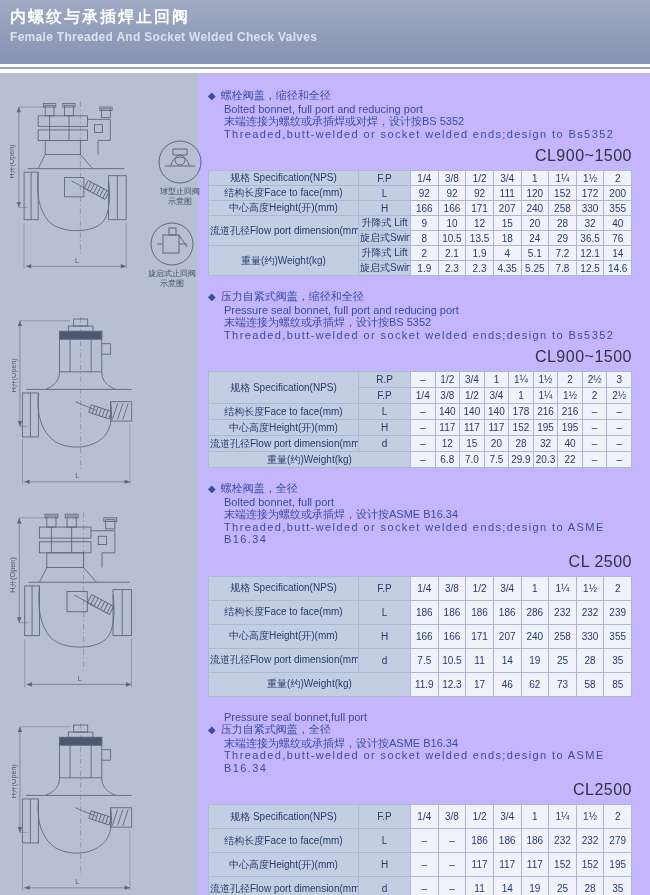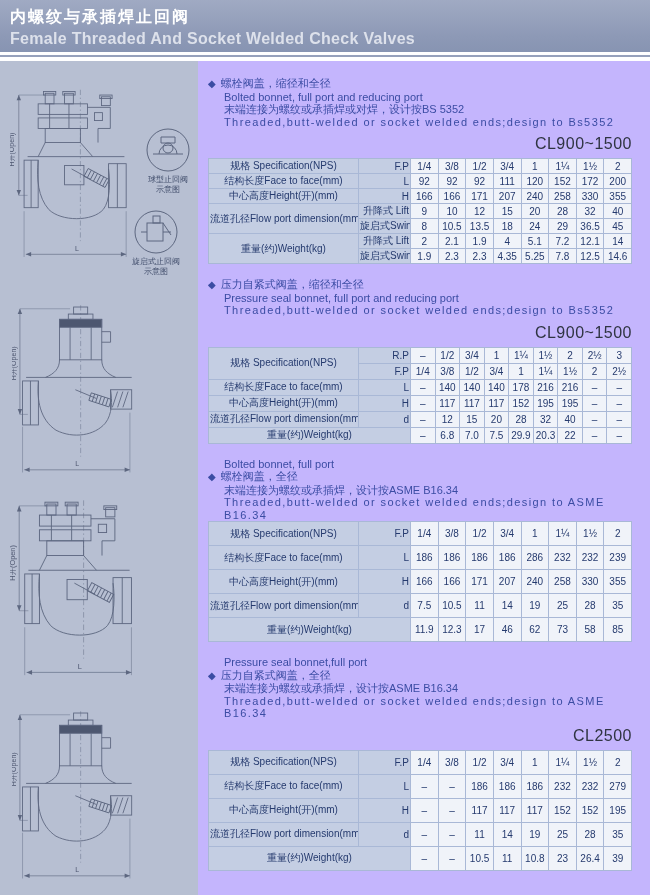--- a/index.html
+++ b/index.html
@@ -4,25 +4,25 @@
 <style>
   * { box-sizing: border-box; }
   html,body { margin:0; padding:0; }
   body {
     width:650px; height:895px; overflow:hidden;
     background:#c9d0df;
     font-family:"Liberation Sans", sans-serif;
   }
   
   .header {
-    height:52px; padding:7px 0 0 10px;
+    height:64px; padding:7px 0 0 10px;
     background:linear-gradient(180deg,#a0aac3 0%,#8d99b6 70%,#8794b2 100%);
   }
   .title-cn { color:#ffffff; font-size:16px; font-weight:bold; letter-spacing:2px; }
-  .title-en { color:#dde1eb; font-size:16px; font-weight:bold; margin-top:2px; letter-spacing:0.3px; }
+  .title-en { color:#dde1eb; font-size:12px; font-weight:bold; margin-top:2px; letter-spacing:0.3px; }
   .sep { height:9px; background:#ffffff; position:relative; }
   .sep::after { content:""; position:absolute; top:3px; left:0; right:0; height:2px; background:#96a1bc; }
 
   
   .content { display:flex; height:834px; }
   .left-col { width:198px; flex:none; position:relative; background:#b7bfd2; }
   .right-col { flex:1; background:#c4b5fd; padding:16px 18px 0 10px; }
 
   
   .fig { position:absolute; }
@@ -40,21 +40,21 @@
   .desc-sp { letter-spacing:1.4px; }
   .model { font-size:16px; color:#2f3442; margin:7px 0 5px 0; letter-spacing:0.5px;text-align:right; }
 
   
   table { border-collapse:collapse; width:100%; table-layout:fixed; background:#f0f3f9; }
   td {
     border:1px solid #a9b8d6; text-align:center; color:#253a6e;
     font-size:10px; padding:0 1px; overflow:hidden; white-space:nowrap;
   }
   .c-label { background:#c4cee3; width:150px; }
-  .c-sym   { background:#c4cee3; width:52px;text-align:right; }
+  .c-sym   { background:#c4cee3; width:52px; }
   .c-val   { background:#f0f3f9; }
   .t1 td { height:14px; }
   .t2 td { height:16px; }
   .t3 td { height:24px; }
 </style>
 </head>
 <body>
 
 <svg style="position:absolute;width:0;height:0" aria-hidden="true">
   <defs>
@@ -162,36 +162,36 @@
   <div class="left-col">
 
     <div class="fig" style="top:20px;left:10px">
       <svg width="132" height="190" viewBox="0 0 150 200">
         <use href="#sym-bolted"></use>
         <text class="dim-text" x="5" y="70" text-anchor="middle" transform="rotate(-90 5 70)">H开(Open)</text>
         <text class="dim-text" x="76" y="185" text-anchor="middle">L</text>
       </svg>
     </div>
 
-    <div class="inset" style="top:66px;left:140px">
+    <div class="inset" style="top:66px;left:152px">
       <svg width="46" height="46" viewBox="0 0 46 46">
         <g stroke="#5d6780" fill="none" stroke-width="1">
           <circle cx="23" cy="23" r="21"></circle>
           <path d="M8,27 h30 M14,27 a9,9 0 0 1 18,0"></path>
           <circle cx="23" cy="21" r="5"></circle>
           <path d="M16,10 h14 v6 h-14 z"></path>
         </g>
       </svg>
       <div class="inset-caption">
         <div>球型止回阀</div>
         <div>示意图</div>
       </div>
     </div>
 
-    <div class="inset" style="top:148px;left:128px">
+    <div class="inset" style="top:148px;left:144px">
       <svg width="46" height="46" viewBox="0 0 46 46">
         <g stroke="#5d6780" fill="none" stroke-width="1">
           <circle cx="23" cy="23" r="21"></circle>
           <rect x="14" y="14" width="16" height="18"></rect>
           <path d="M30,14 L38,26 M8,23 h6 M30,23 h8"></path>
           <rect x="20" y="7" width="7" height="7"></rect>
         </g>
       </svg>
       <div class="inset-caption">
         <div>旋启式止回阀</div>
@@ -287,21 +287,21 @@
             </tr>
             <tr>
               <td class="c-sym">旋启式Swing</td>
               <td class="c-val">8</td>
               <td class="c-val">10.5</td>
               <td class="c-val">13.5</td>
               <td class="c-val">18</td>
               <td class="c-val">24</td>
               <td class="c-val">29</td>
               <td class="c-val">36.5</td>
-              <td class="c-val">45</td>
+              <td class="c-val">76</td>
             </tr>
             <tr>
               <td rowspan="2" class="c-label">重量(约)Weight(kg)</td>
               <td class="c-sym">升降式 Lift</td>
               <td class="c-val">2</td>
               <td class="c-val">2.1</td>
               <td class="c-val">1.9</td>
               <td class="c-val">4</td>
               <td class="c-val">5.1</td>
               <td class="c-val">7.2</td>
@@ -321,20 +321,21 @@
             </tr>
           </tbody>
         </table>
     </div>
 
     <div class="section">
       <div class="desc">
         <span class="b">◆</span><span>压力自紧式阀盖，缩径和全径</span>
       </div>
       <div class="desc desc-ind">Pressure seal bonnet, full port and reducing port</div>
+      <div class="desc desc-ind">末端连接为螺纹或承插焊，设计按BS 5352</div>
       <div class="desc desc-ind desc-sp">Threaded,butt-welded or socket welded ends;design to Bs5352</div>
       <div class="model">CL900~1500</div>
       <table class="t2">
           <tbody>
             <tr>
               <td rowspan="2" class="c-label">规格 Specification(NPS)</td>
               <td class="c-sym">R.P</td>
               <td class="c-val">–</td>
               <td class="c-val">1/2</td>
               <td class="c-val">3/4</td>
@@ -406,26 +407,27 @@
               <td class="c-val">20.3</td>
               <td class="c-val">22</td>
               <td class="c-val">–</td>
               <td class="c-val">–</td>
             </tr>
           </tbody>
         </table>
     </div>
 
     <div class="section">
-      <div class="desc desc-ind">Bolted bonnet, full port</div>
       <div class="desc">
         <span class="b">◆</span><span>螺栓阀盖，全径</span>
       </div>
+      <div class="desc desc-ind">Bolted bonnet, full port</div>
       <div class="desc desc-ind">末端连接为螺纹或承插焊，设计按ASME B16.34</div>
       <div class="desc desc-ind desc-sp">Threaded,butt-welded or socket welded ends;design to ASME B16.34</div>
+      <div class="model">CL 2500</div>
       <table class="t3">
           <tbody>
             <tr>
               <td class="c-label">规格 Specification(NPS)</td>
               <td class="c-sym">F.P</td>
               <td class="c-val">1/4</td>
               <td class="c-val">3/8</td>
               <td class="c-val">1/2</td>
               <td class="c-val">3/4</td>
               <td class="c-val">1</td>

